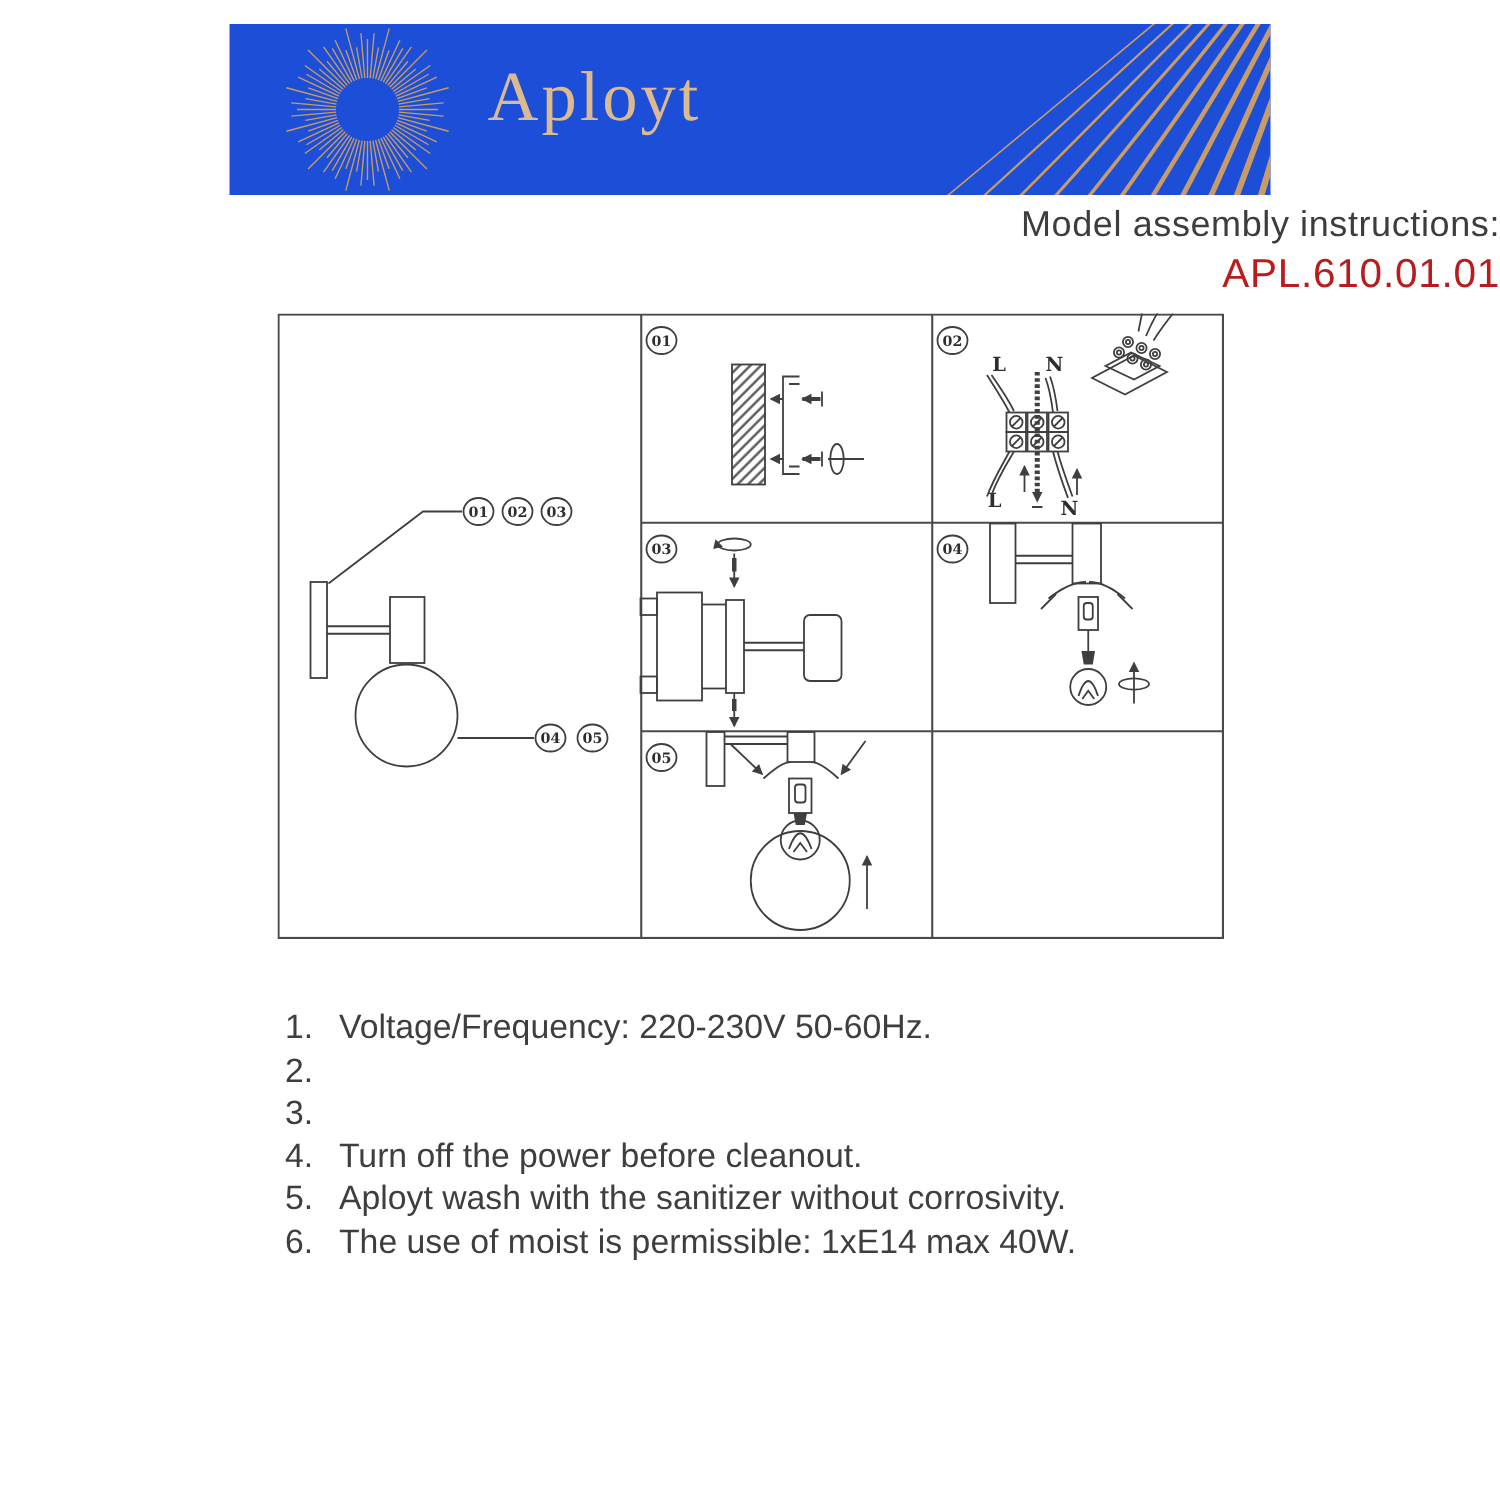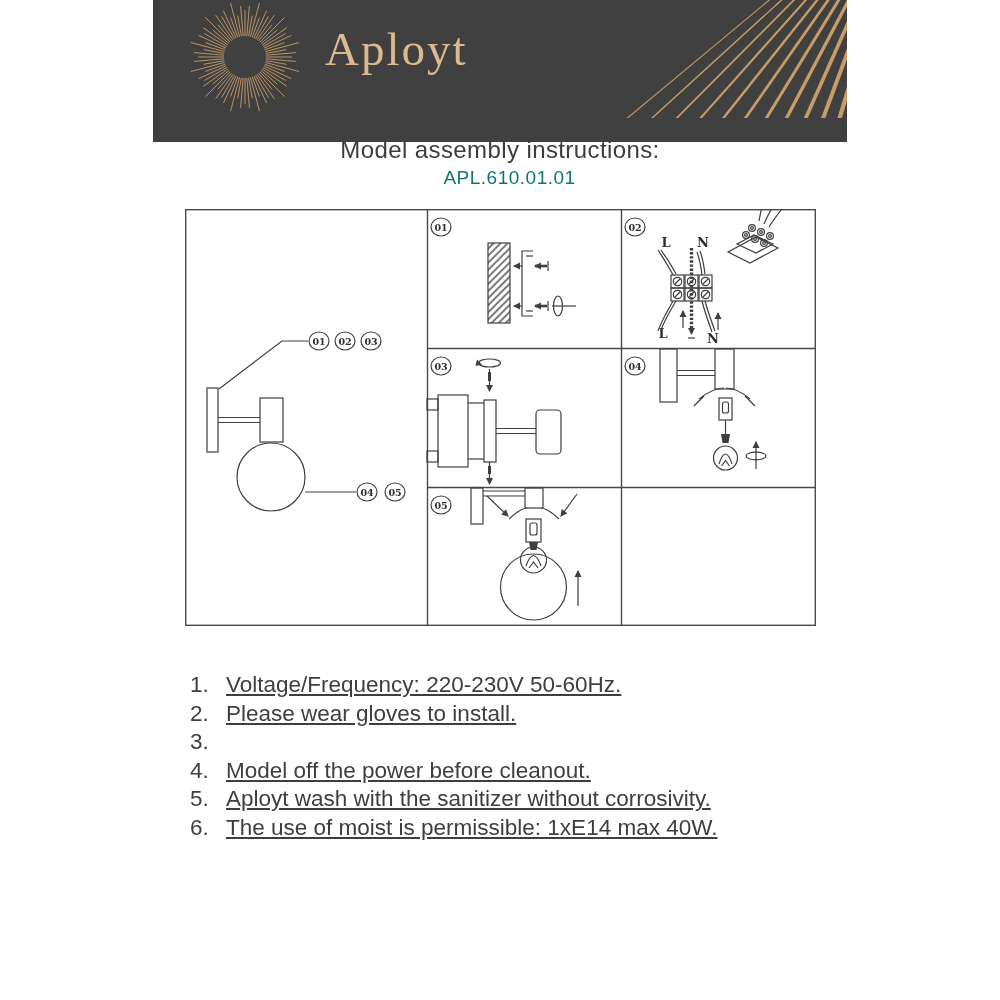--- a/index.html
+++ b/index.html
@@ -1,44 +1,44 @@
 <!DOCTYPE html>
 <html><head>
 <meta charset="utf-8">
 <style>
   html,body{margin:0;padding:0;background:#fff;}
   .page{position:relative;width:1000px;height:1000px;background:#fff;overflow:hidden;
         font-family:"Liberation Sans",sans-serif;color:#3c3c3c;}
 
   
-  .banner{position:absolute;left:153px;top:0;width:694px;height:142px;background:#404040;overflow:hidden;}
+  .banner{position:absolute;left:153px;top:16px;width:694px;height:114px;background:#1d4ed8;overflow:hidden;}
   .banner svg{position:absolute;left:0;top:0;}
   .logo{position:absolute;left:172px;top:22px;font-family:"Liberation Serif",serif;
         font-weight:300;font-size:47px;letter-spacing:2px;color:#dcb98e;}
 
   
-  .title-block{position:absolute;left:0;top:136px;width:1000px;text-align:center;}
+  .title-block{position:absolute;left:0;top:136px;width:1000px;text-align:right;}
   .title{font-size:24px;letter-spacing:.4px;color:#3d3d3d;}
-  .model{font-size:19px;margin-top:3px;letter-spacing:.5px;color:#0f766e;margin-left:19px;}
+  .model{font-size:27px;margin-top:3px;letter-spacing:.5px;color:#b91c1c;margin-left:19px;}
 
   
   .diagram{position:absolute;left:185px;top:209px;}
   .diagram *{vector-effect:none;}
   .stroke{stroke:#3f3f3f;stroke-width:1.2;fill:none;}
   .grid{stroke:#4a4a4a;stroke-width:1.4;fill:none;}
   .badge-num{font-family:"DejaVu Serif","Liberation Serif",serif;font-weight:bold;font-size:9.5px;
              fill:#2e2e2e;text-anchor:middle;}
   .wire-label{font-family:"DejaVu Serif","Liberation Serif",serif;font-weight:bold;font-size:13px;
               fill:#2e2e2e;text-anchor:middle;}
 
   
   .instructions{position:absolute;left:190px;top:671px;list-style:none;margin:0;padding:0;}
   .instructions .row{display:flex;font-size:22.5px;line-height:28.6px;color:#3e3e3e;}
   .instructions .num{width:36px;flex:0 0 36px;}
-  .instructions .txt{white-space:nowrap;text-decoration:underline;}
+  .instructions .txt{white-space:nowrap;}
 </style>
 </head>
 <body>
 
 <div class="page">
 
   <header class="banner">
     <svg width="694" height="118">
       <g id="sunburst">
           <line x1="113.0" y1="57.0" x2="139.0" y2="57.0" stroke="#c79c66" stroke-width="0.9"></line>
@@ -341,28 +341,27 @@
     </g>
   </svg>
 
   <ol class="instructions">
     <li class="row">
       <span class="num">1.</span>
       <span class="txt">Voltage/Frequency: 220-230V 50-60Hz.</span>
     </li>
     <li class="row">
       <span class="num">2.</span>
-      <span class="txt">Please wear gloves to install.</span>
     </li>
     <li class="row">
       <span class="num">3.</span>
     </li>
     <li class="row">
       <span class="num">4.</span>
-      <span class="txt">Model off the power before cleanout.</span>
+      <span class="txt">Turn off the power before cleanout.</span>
     </li>
     <li class="row">
       <span class="num">5.</span>
       <span class="txt">Aployt wash with the sanitizer without corrosivity.</span>
     </li>
     <li class="row">
       <span class="num">6.</span>
       <span class="txt">The use of moist is permissible: 1xE14 max 40W.</span>
     </li>
   </ol>

